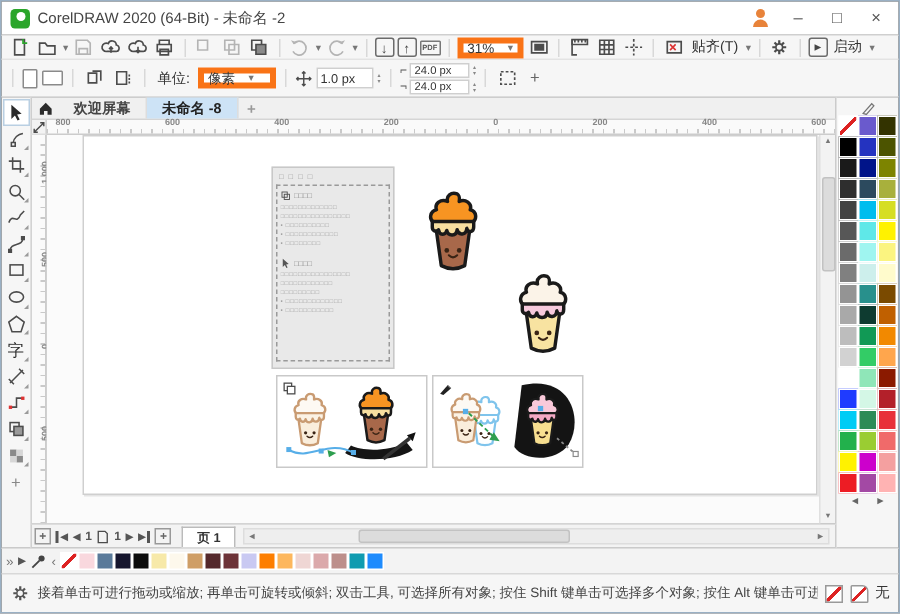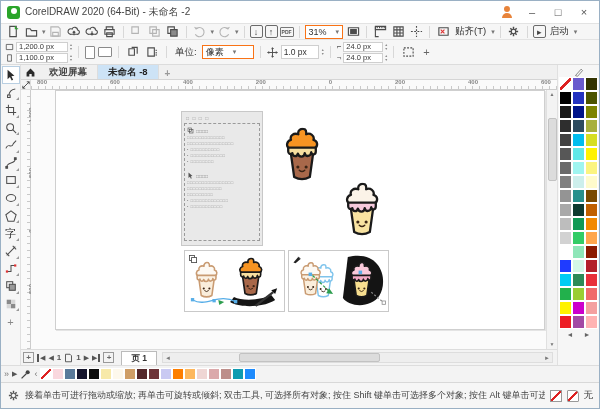--- a/index.html
+++ b/index.html
@@ -22,21 +22,21 @@
   .menubar { height:18px; display:flex; align-items:center; background:#f6f6f6; padding-left:8px; flex:0 0 18px; }
   .menu-item { padding:0 7px; font-size:10px; color:#333; }
 
   
   .toolbar { height:17px; display:flex; align-items:center; background:#f6f6f6; border-top:1px solid #e3e3e3; border-bottom:1px solid #e3e3e3; padding:0 4px; gap:2px; flex:0 0 17px; }
   .ibtn { width:16px; height:15px; display:flex; align-items:center; justify-content:center; border-radius:2px; }
   .ibtn svg { display:block; }
   .ibtn.dis { opacity:.38; }
   .sep { width:1px; height:12px; background:#d8d8d8; margin:0 3px; }
   .dd { font-size:7px; color:#777; margin-left:1px; }
-  .combo { display:flex; align-items:center; border:1px solid #f97316; background:#fff; height:14px; padding:0 3px; font-size:9px; }
+  .combo { display:flex; align-items:center; border:4px solid #f97316; background:#fff; height:14px; padding:0 3px; font-size:9px; }
   .combo .val { min-width:26px; }
   .tb-label { font-size:9.5px; color:#333; padding:0 2px; }
   svg.mi { stroke:#4c4c4c; fill:none; stroke-width:1.2; }
   .boxed { border:1px solid #6b6b6b; width:13px; height:13px; display:flex; align-items:center; justify-content:center; font-size:9px; color:#444; border-radius:2px; }
   .pdf-ic { font-size:5px; font-weight:bold; border:1px solid #777; padding:1px; color:#555; border-radius:1px; }
 
   
   .propbar { height:25px; display:flex; align-items:center; background:#f6f6f6; border-bottom:1px solid #dcdcdc; padding:0 4px; gap:3px; flex:0 0 25px; }
   .preset { width:95px; height:16px; border:1px solid #c9c9c9; background:#fff; display:flex; align-items:center; justify-content:space-between; padding:0 4px; font-size:9px; }
   .dimcol { display:flex; flex-direction:column; gap:1px; }
@@ -284,36 +284,20 @@
           <circle cx="7" cy="7" r="2.4" fill="#f6f6f6"></circle>
         </svg>
       </span>
     <span class="sep"></span>
     <span class="boxed">▸</span>
     <span class="tb-label">启动</span>
     <span class="dd">▾</span>
   </div>
 
   <div class="propbar">
-    <div class="dimcol">
-      <div class="dimrow">
-          <svg class="mi" width="9" height="8" viewBox="0 0 14 12">
-            <path d="M2 2 h10 v8 h-10 z"></path>
-          </svg>
-          <span class="field">1,200.0 px</span>
-          <span class="spin">▴<br>▾</span>
-        </div>
-      <div class="dimrow">
-          <svg class="mi" width="9" height="8" viewBox="0 0 14 12">
-            <path d="M4 1 h6 v10 h-6 z"></path>
-          </svg>
-          <span class="field">1,100.0 px</span>
-          <span class="spin">▴<br>▾</span>
-        </div>
-    </div>
     <span class="sep"></span>
     <span class="orient"></span>
     <span class="orient land"></span>
     <span class="sep"></span>
     <span class="ibtn">
         <svg class="mi" width="13" height="12" viewBox="0 0 14 13">
           <path d="M2 3 h6 v7 h-6 z"></path>
           <path d="M5 1.5 h6 v7"></path>
         </svg>
       </span>

